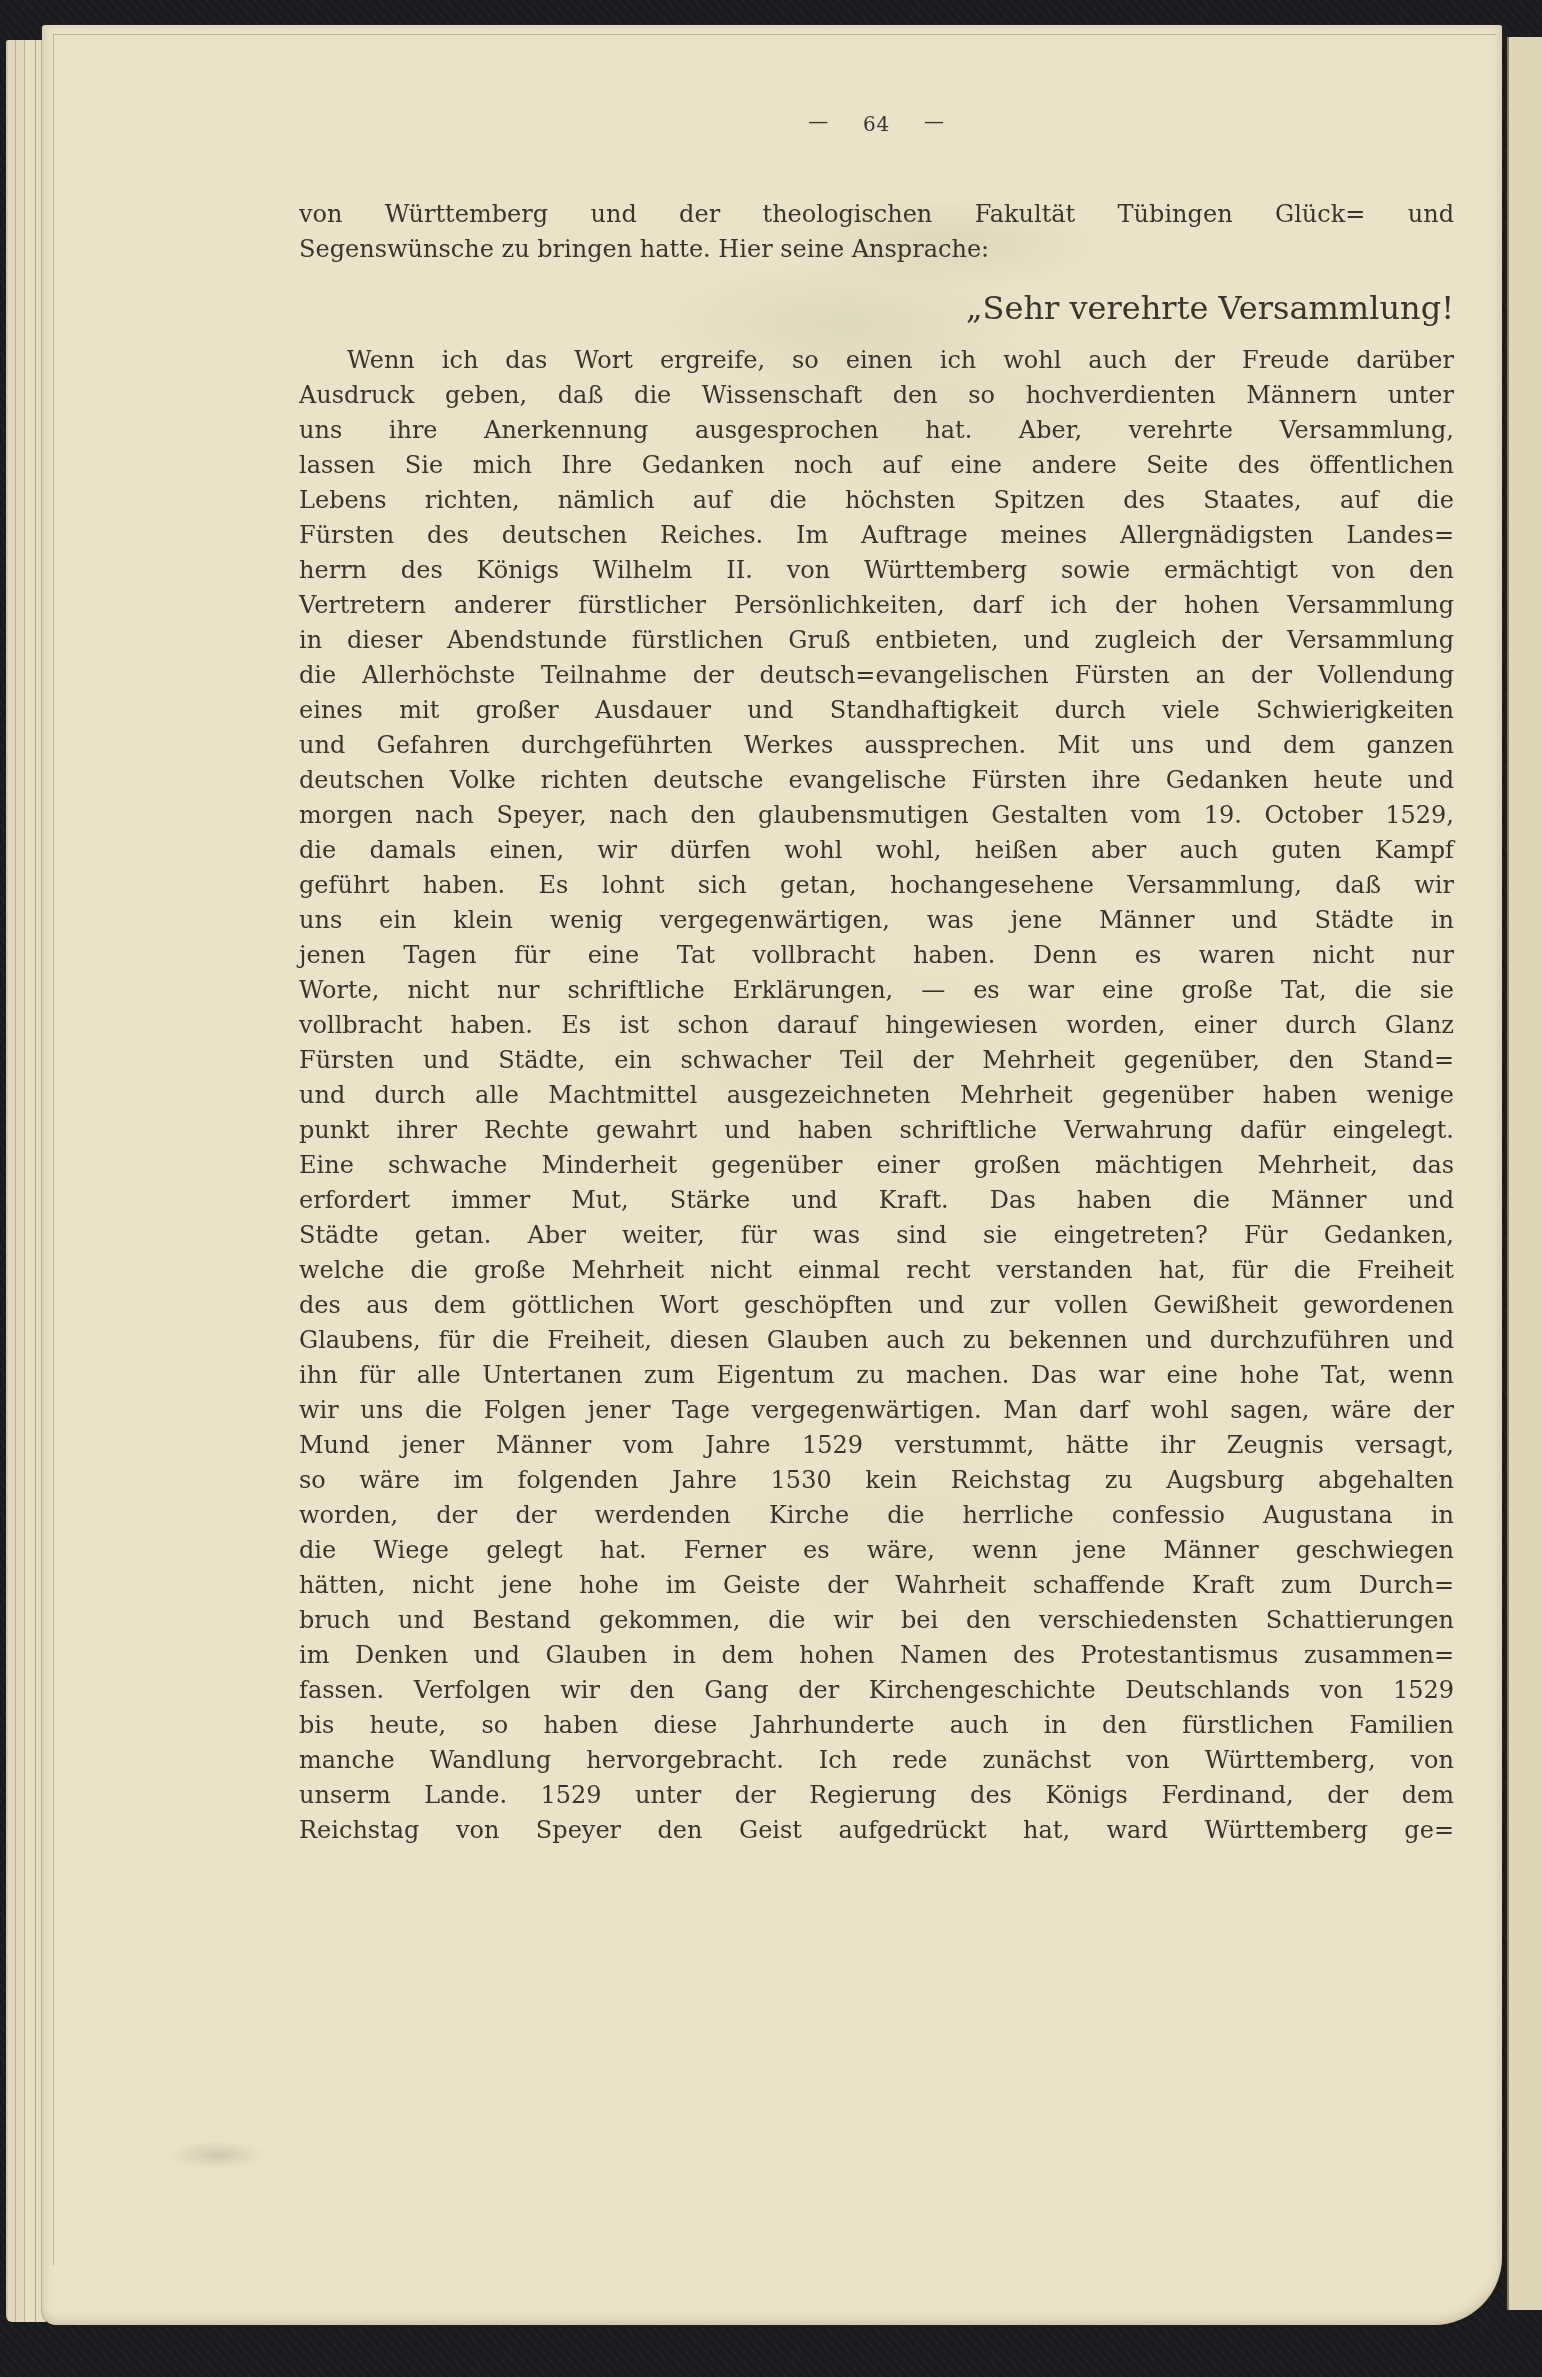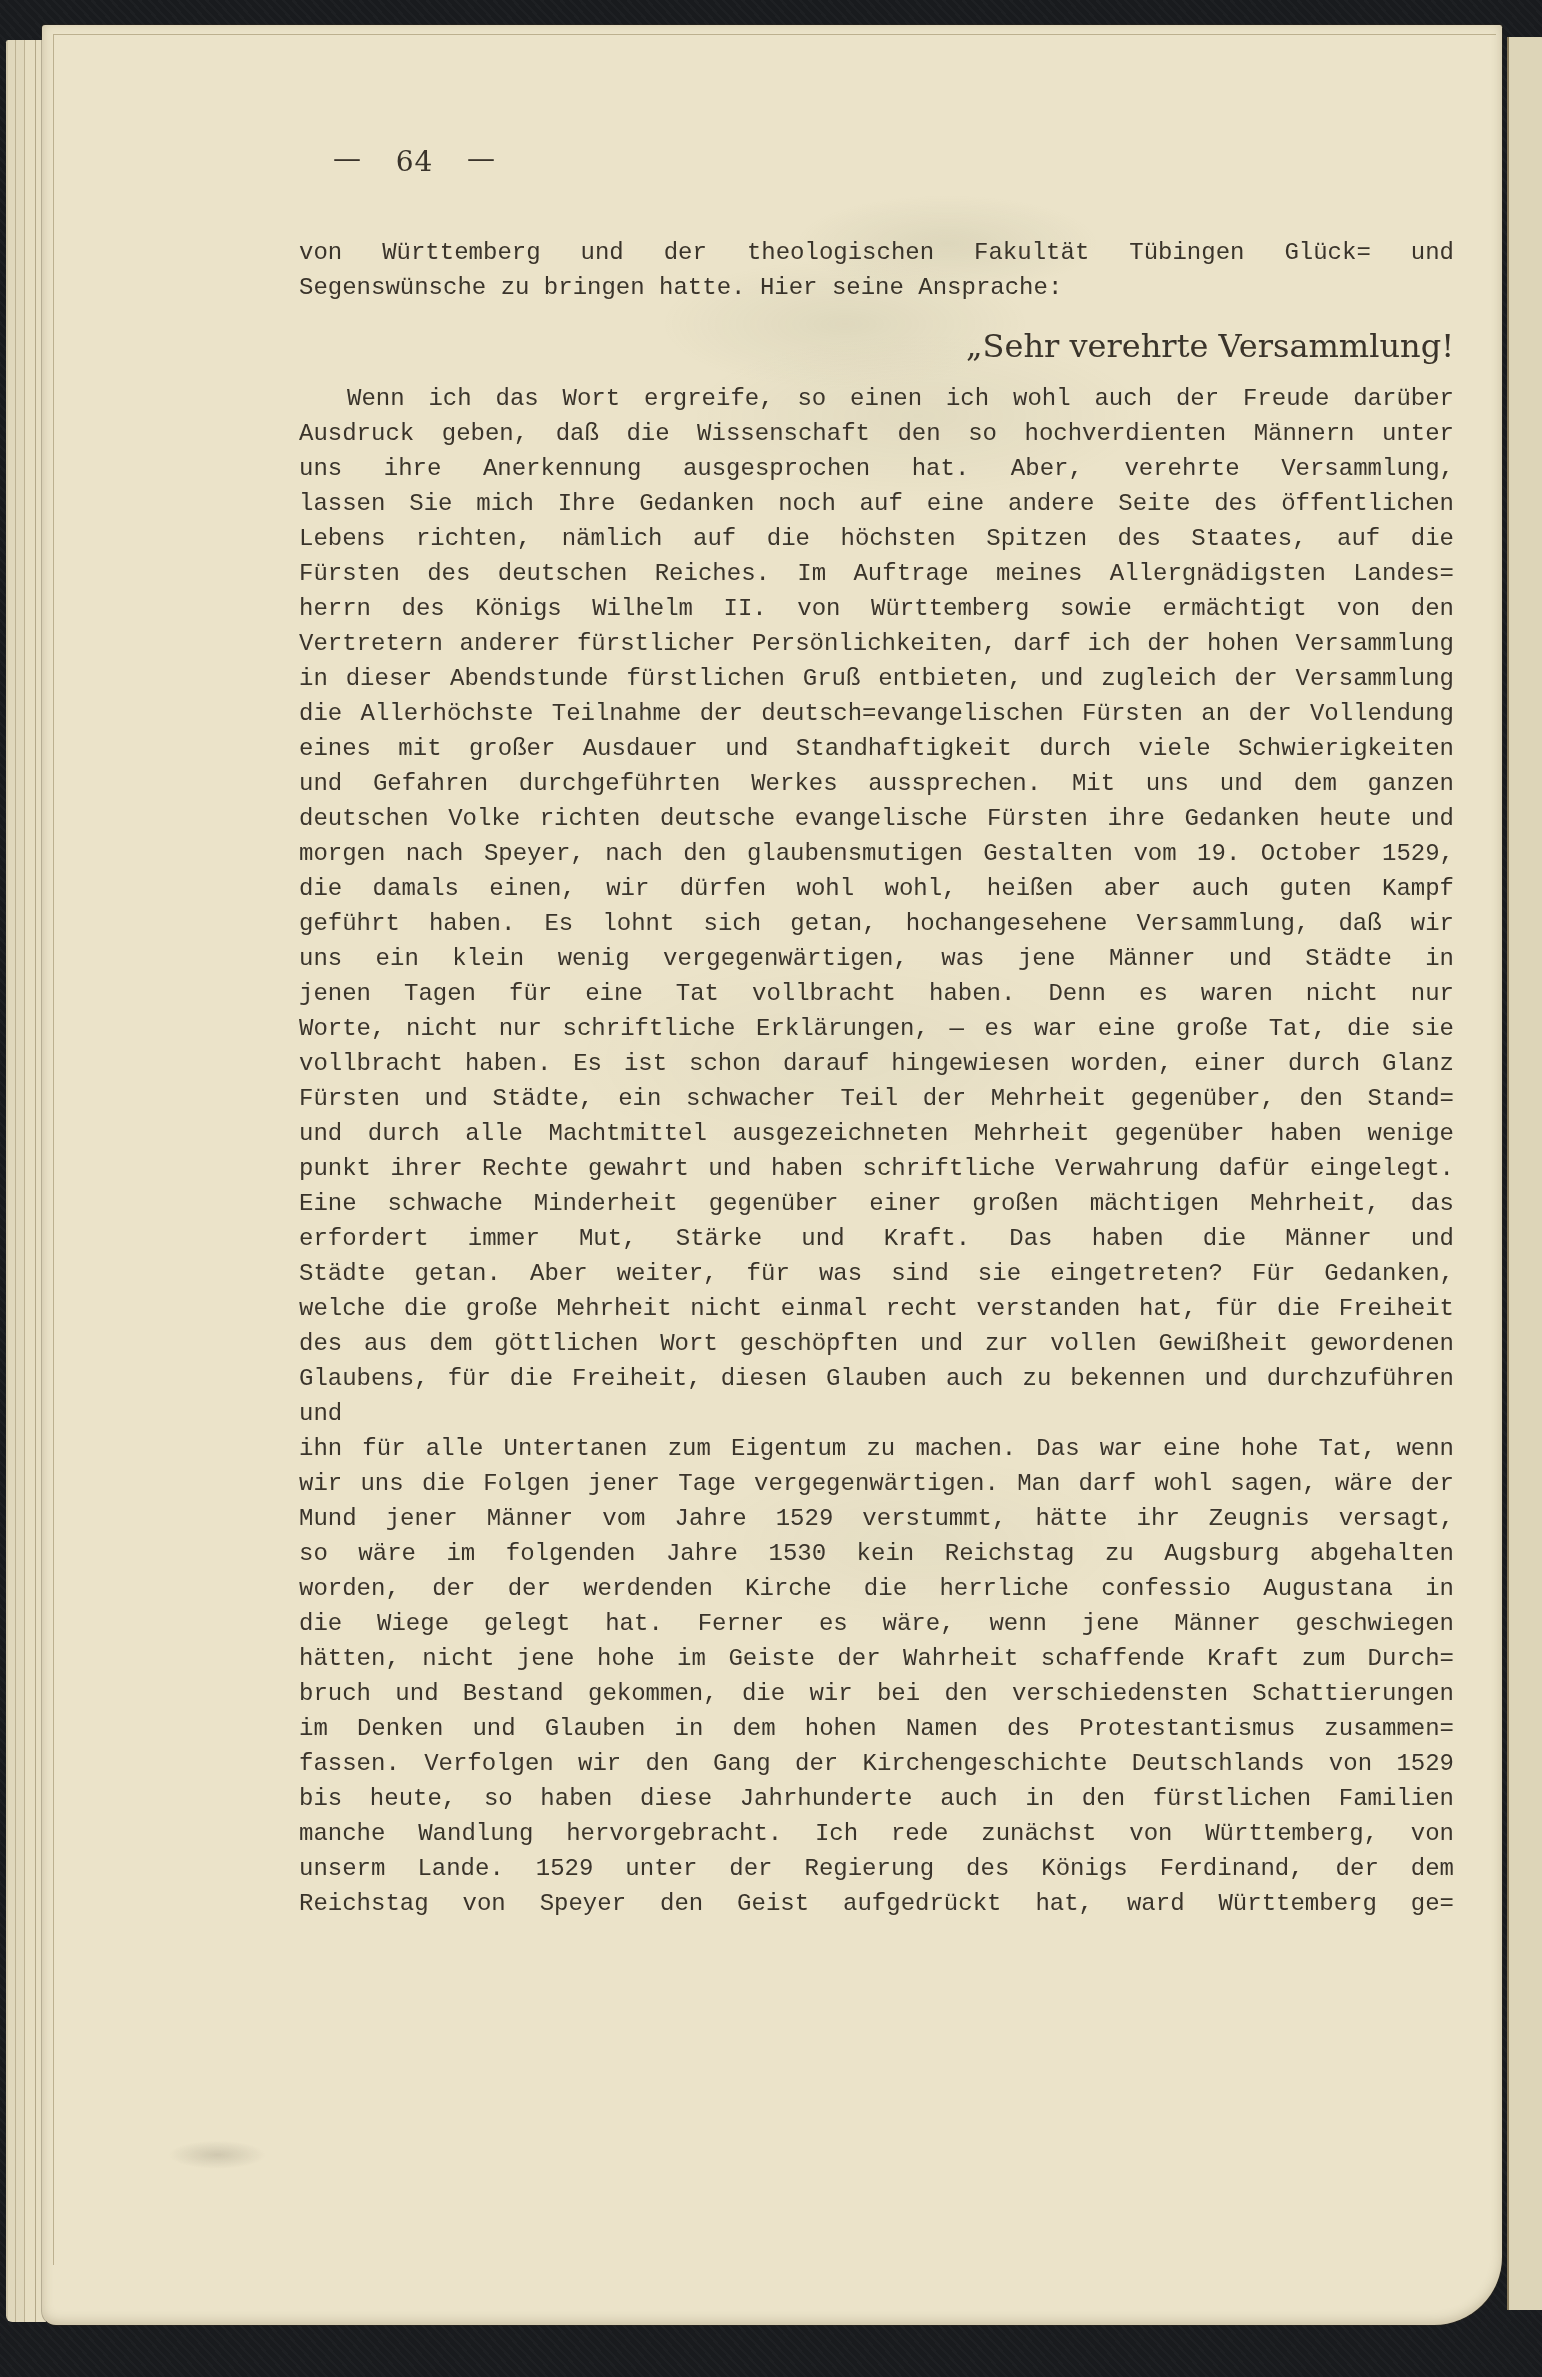--- a/index.html
+++ b/index.html
@@ -61,30 +61,29 @@
   
   .page-right-edge{
     position:absolute;left:1507px;top:37px;width:36px;height:2273px;
     background:linear-gradient(to right,#8a7c5c 0 2.3px,var(--paper-edge) 2.3px);
     border-radius:0 1.5px 1.5px 0;
   }
   .text-col{
     position:absolute;left:257px;top:0;width:1155px;color:var(--ink);
   }
   .page-number-row{
-    margin-top:120px;text-align:left;font-size:28px;line-height:34px;
+    margin-top:82px;text-align:center;font-size:20px;line-height:34px;
     letter-spacing:0.8px;
   }
   .page-number-row .dash{margin:0 34px;position:relative;top:-3.1px;}
   .intro{margin-top:56px;}
   .line{
     font-size:24px;line-height:35px;
     text-align:justify;text-align-last:justify;
     white-space:normal;
-    font-family:Liberation Mono, monospace;
   }
   .intro .line:last-child{text-align-last:left;}
   .salutation{
     margin-top:24px;font-size:32px;line-height:35px;text-align:right;
   }
   .speech{margin-top:17px;}
   .speech .line:first-child{text-indent:48px;}
 </style>
 </head>
 <body>

